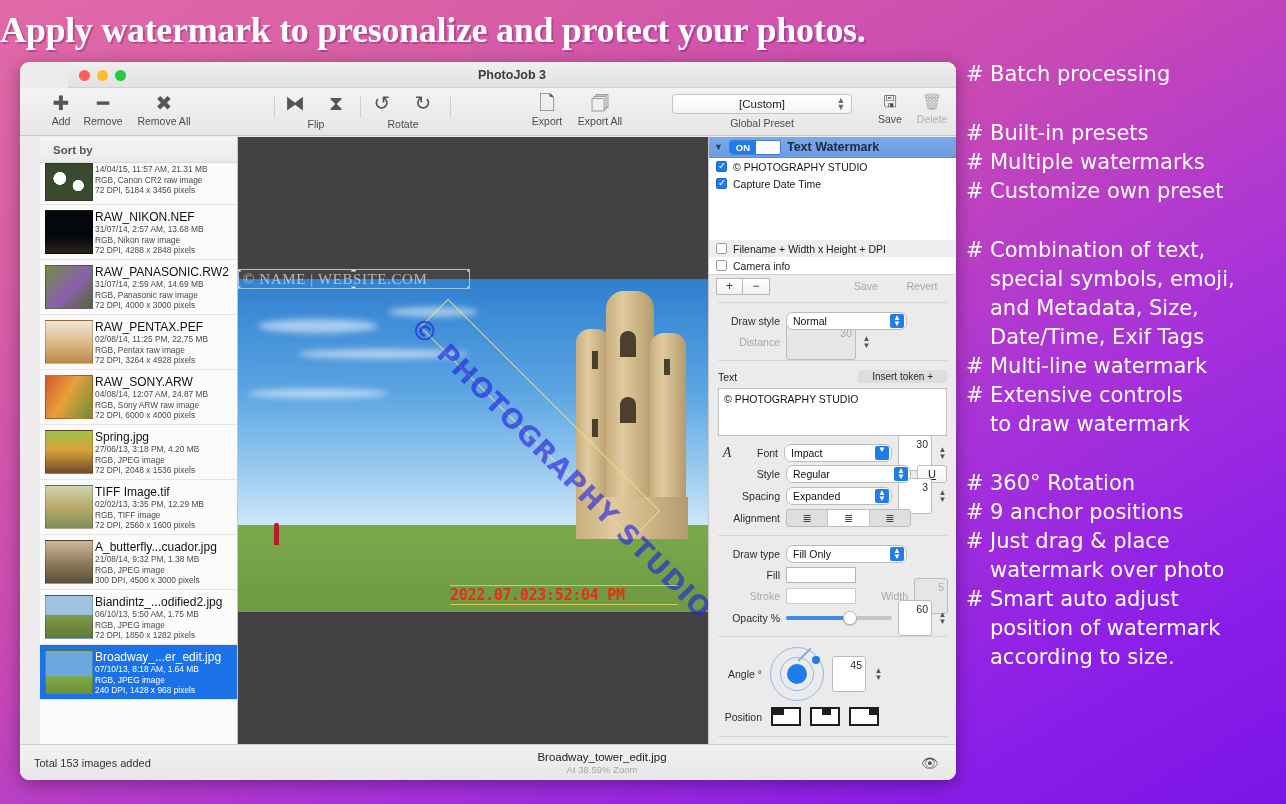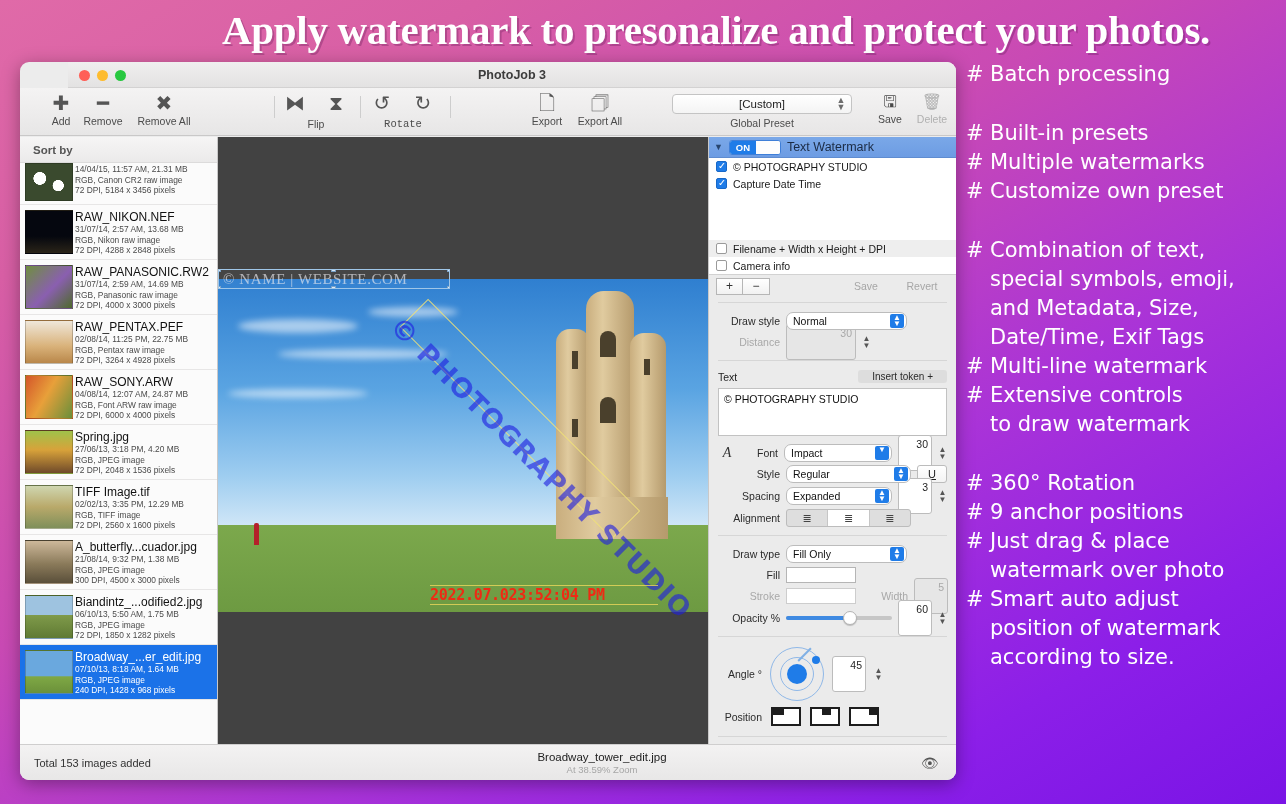--- a/index.html
+++ b/index.html
@@ -6,23 +6,23 @@
   html, body { width: 1286px; height: 804px; overflow: hidden; }
   body {
     font-family: "Liberation Sans", sans-serif;
     background: linear-gradient(150deg, #e06aa8 0%, #d85fa5 18%, #c94ab4 42%, #a933d8 64%, #8c1fe8 84%, #7a14e6 100%);
     position: relative;
   }
 
   
   #headline {
     position: absolute; top: 2px; left: 0; width: 1210px; height: 56px;
-    text-align: right; line-height: 56px;
+    text-align: left; line-height: 56px;
     font-family: "Liberation Serif", serif;
-    font-weight: bold; font-size: 41px; color: #ffffff;
+    font-weight: bold; font-size: 36px; color: #ffffff;
     letter-spacing: -0.3px;
     text-shadow: 2px 2px 0 rgba(90,20,80,.30);
     white-space: nowrap;
   }
 
   
   #app-window {
     position: absolute; left: 20px; top: 62px; width: 936px; height: 718px;
     background: #ececec; border-radius: 9px; overflow: hidden;
     box-shadow: 0 4px 18px rgba(0,0,0,.35);
@@ -78,21 +78,21 @@
   }
   .preset-btn .glyph { display:block; height: 22px; line-height:22px; font-size: 16px; }
   .preset-btn .lbl { display:block; font-size: 10.5px; line-height: 12px; }
   .dim { color: #b0b0b0 !important; }
 
   
   #body-split { position: absolute; top: 75px; left: 0; right: 0; bottom: 36px; display: flex; }
 
   
   #sidebar { width: 198px; background: #fbfbfb; border-right: 1px solid #c9c8c8;
-             display: flex; flex-direction: column; }
+             display: flex; flex-direction: column; margin-left: 20px; }
   #sortby { height: 26px; background: linear-gradient(#f6f5f5,#ebeaea);
             border-bottom: 1px solid #dcdbdb; font-size: 11.5px; color: #555;
             line-height: 26px; padding-left: 13px; font-weight: 600; }
   #filelist { flex: 1; overflow: hidden; position: relative; }
   .file-item { display: flex; gap: 2px; padding: 4px 4px 4px 5px; height: 55px;
                border-bottom: 1px solid #e7e6e6; background: #fbfbfb; }
   .file-item.selected { background: #1b72e8; }
   .thumb { width: 48px; height: 44px; flex: none; border: 1px solid rgba(0,0,0,.2);
            align-self: center; background-size: cover; }
   .file-meta { flex: 1; min-width: 0; overflow: hidden; padding-top: 1px; }
@@ -167,21 +167,21 @@
     height: 22px; background: linear-gradient(#7aa8e8,#6d9ce3);
     display: flex; align-items: center; gap: 6px; padding-left: 5px;
     border-bottom: 1px solid #5f8cd0;
   }
   #wm-disclose { font-size: 9px; color: #27456f; }
   #onoff { width: 52px; height: 15px; border-radius: 3px; background: #e9e9e9;
            border: 1px solid #3f7fd8; display:flex; overflow: hidden; }
   #onoff .on { flex: 1; background: #1f7ce8; color: #fff; font-size: 9.5px;
                font-weight: bold; text-align: center; line-height: 14px; }
   #onoff .knob { width: 24px; background: #fdfdfd; }
-  #wm-title { font-size: 12.5px; font-weight: normal; color: #1b2b44; }
+  #wm-title { font-size: 12.5px; font-weight: bold; color: #1b2b44; }
 
   #tokenlist { background: #fff; margin: 0; border-bottom: 1px solid #d2d2d2; }
   .token-row { display: flex; align-items: center; gap: 6px; height: 17px;
                padding-left: 7px; font-size: 10.5px; color: #1a1a1a; }
   .token-row.alt { background: #eeeeee; margin-top: 48px; }
   .cbx { width: 11px; height: 11px; border-radius: 2px; border: 1px solid #9a9a9a;
          background: #fff; flex: none; position: relative; }
   .cbx.on { background: #1f7ce8; border-color: #1868c8; }
   .cbx.on::after { content: "✓"; position: absolute; left: 1px; top: -2px;
                    font-size: 9.5px; color: #fff; line-height: 12px; }
@@ -323,21 +323,21 @@
     </div>
     <div class="toolgroup-lbl" style="left:247px;width:98px;">Flip</div>
 
     <div class="sep" style="left:340px;"></div>
     <div class="tool" style="left:334px;width:56px;">
       <span class="glyph">↺</span>
     </div>
     <div class="tool" style="left:375px;width:56px;">
       <span class="glyph">↻</span>
     </div>
-    <div class="toolgroup-lbl" style="left:334px;width:98px;font-family:Liberation Mono, monospace;">Rotate</div>
+    <div class="toolgroup-lbl" style="left:334px;width:98px;">Rotate</div>
 
     <div class="sep" style="left:430px;"></div>
     <div class="tool" style="left:499px;width:56px;">
       <span class="glyph">🗋</span>
       <span class="lbl">Export</span>
     </div>
     <div class="tool" style="left:551px;width:58px;">
       <span class="glyph">🗇</span>
       <span class="lbl">Export All</span>
     </div>
@@ -404,21 +404,21 @@
             <div class="f-line">72 DPI, 3264 x 4928 pixels</div>
           </div>
         </div>
 
 
         <div class="file-item">
           <div class="thumb" style="background:linear-gradient(120deg,#d4562a,#e8a03a 45%,#6a8f3a);"></div>
           <div class="file-meta">
             <div class="f-name">RAW_SONY.ARW</div>
             <div class="f-line">04/08/14, 12:07 AM, 24.87 MB</div>
-            <div class="f-line">RGB, Font ARW raw image</div>
+            <div class="f-line">RGB, Sony ARW raw image</div>
             <div class="f-line">72 DPI, 6000 x 4000 pixels</div>
           </div>
         </div>
 
         <div class="file-item">
           <div class="thumb" style="background:linear-gradient(#9fc24a,#d8a23a 45%,#6f4a2a);"></div>
           <div class="file-meta">
             <div class="f-name">Spring.jpg</div>
             <div class="f-line">27/06/13, 3:18 PM, 4.20 MB</div>
             <div class="f-line">RGB, JPEG image</div>

